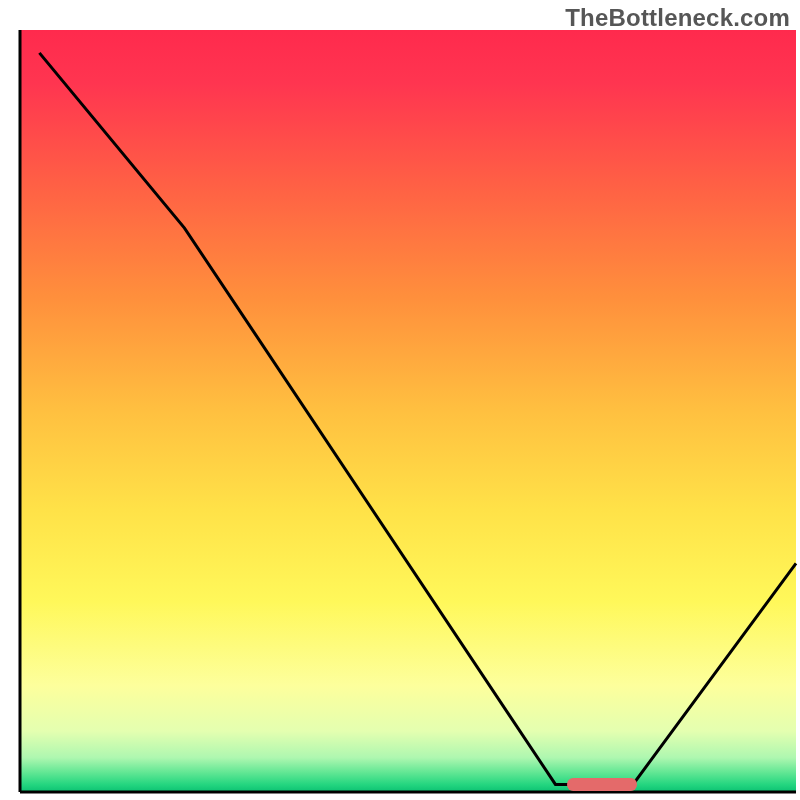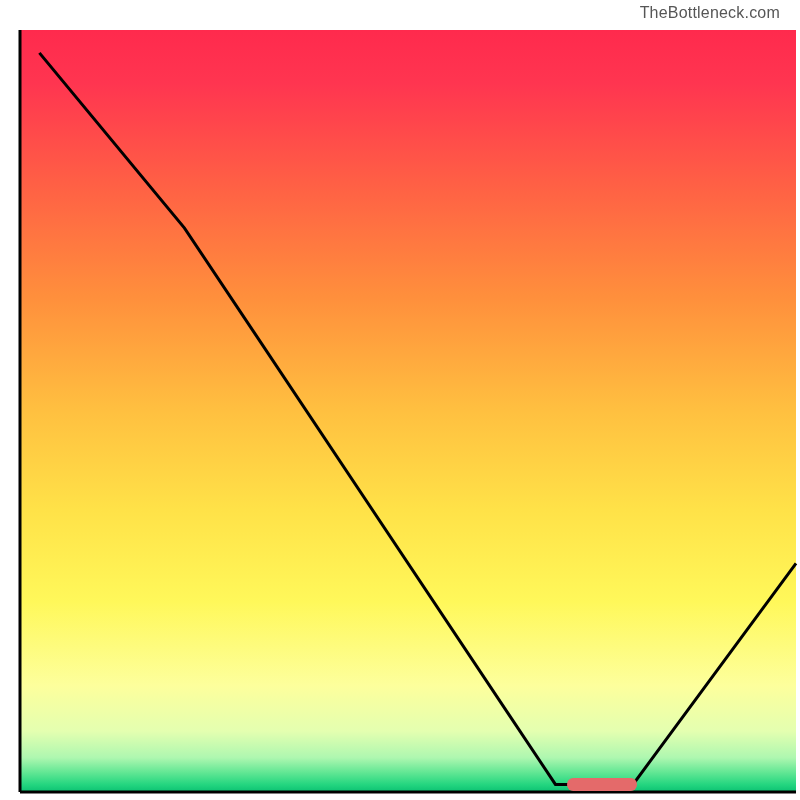--- a/index.html
+++ b/index.html
@@ -11,24 +11,24 @@
     font-family: Arial, Helvetica, sans-serif;
   }
   .chart-container {
     position: relative;
     width: 800px;
     height: 800px;
   }
   .watermark {
     position: absolute;
     top: 4px;
-    right: 20px;
+    right: 10px;
     color: #565656;
-    font-size: 16px;
-    font-weight: 400;
+    font-size: 24px;
+    font-weight: 700;
     z-index: 10;
     letter-spacing: 0.2px;
   }
   svg.plot {
     position: absolute;
     top: 0;
     left: 0;
   }
 </style>
 </head>

